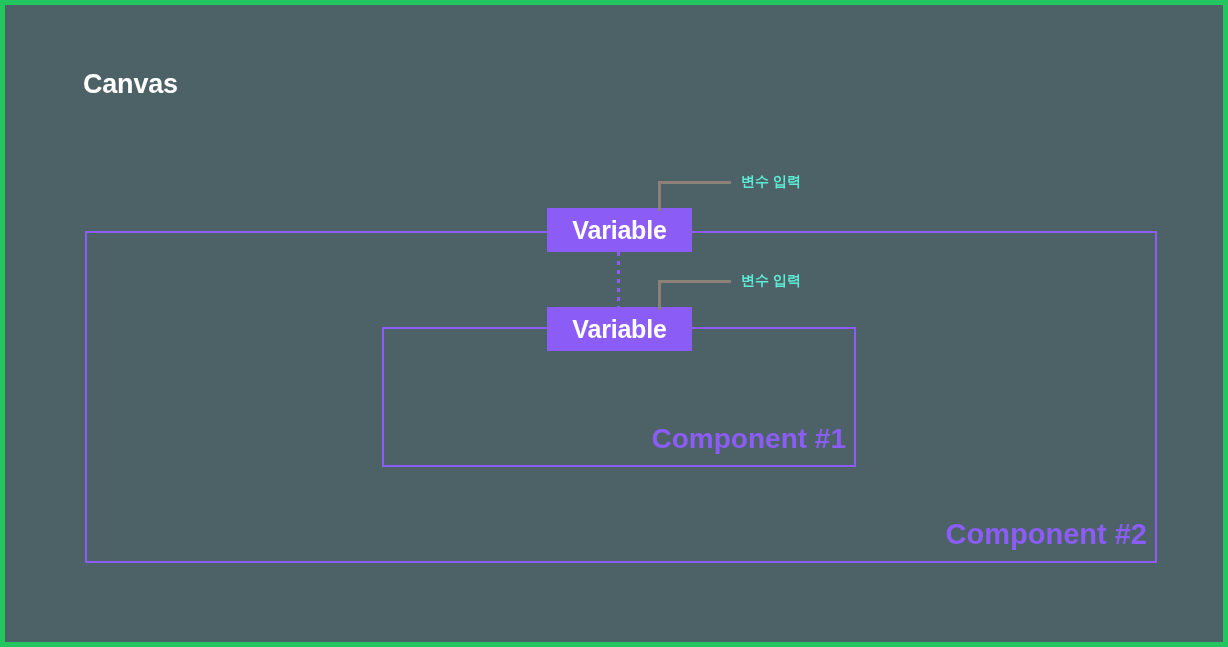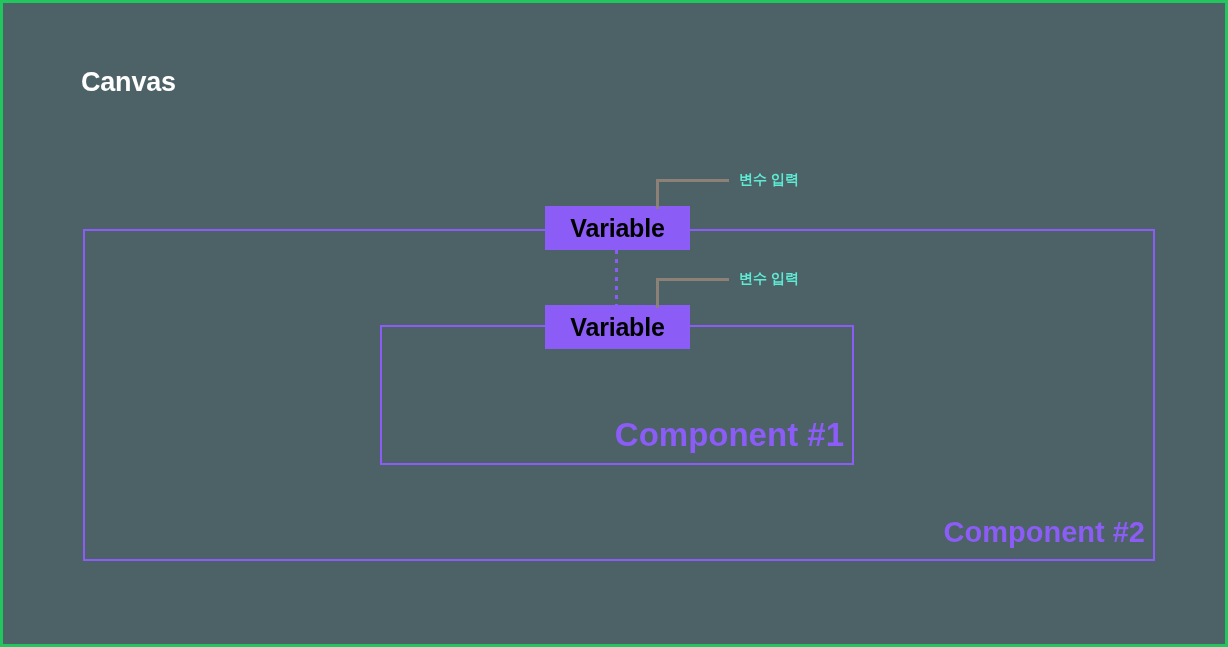--- a/index.html
+++ b/index.html
@@ -11,21 +11,21 @@
   body {
     font-family: "Liberation Sans", "DejaVu Sans", sans-serif;
   }
 
   .screen {
     position: relative;
     width: 1228px;
     height: 647px;
     box-sizing: border-box;
     background: #4c6267;
-    border: 3px solid #22c55e;
+    border: 5px solid #22c55e;
     overflow: hidden;
   }
 
   
   .canvas-title {
     position: absolute;
     left: 78px;
     top: 66px;
     font-size: 27px;
     font-weight: bold;
@@ -57,21 +57,21 @@
   .component-label {
     position: absolute;
     color: #8b5cf6;
     font-weight: bold;
     white-space: nowrap;
     line-height: 1;
   }
   #component-1-label {
     right: 8px;
     bottom: 12px;
-    font-size: 33px;
+    font-size: 28px;
   }
   #component-2-label {
     right: 8px;
     bottom: 12px;
     font-size: 29px;
   }
 
   
   .var-link {
     position: absolute;
@@ -86,21 +86,21 @@
     );
     background-size: 3px 9px;
     background-repeat: repeat-y;
   }
 
   
   .variable-chip {
     position: absolute;
     box-sizing: border-box;
     background: #8b5cf6;
-    color: #000000;
+    color: #ffffff;
     font-size: 25px;
     font-weight: bold;
     display: flex;
     align-items: center;
     justify-content: center;
     line-height: 1;
     letter-spacing: -0.2px;
   }
   #variable-chip-1 {
     left: 542px;

